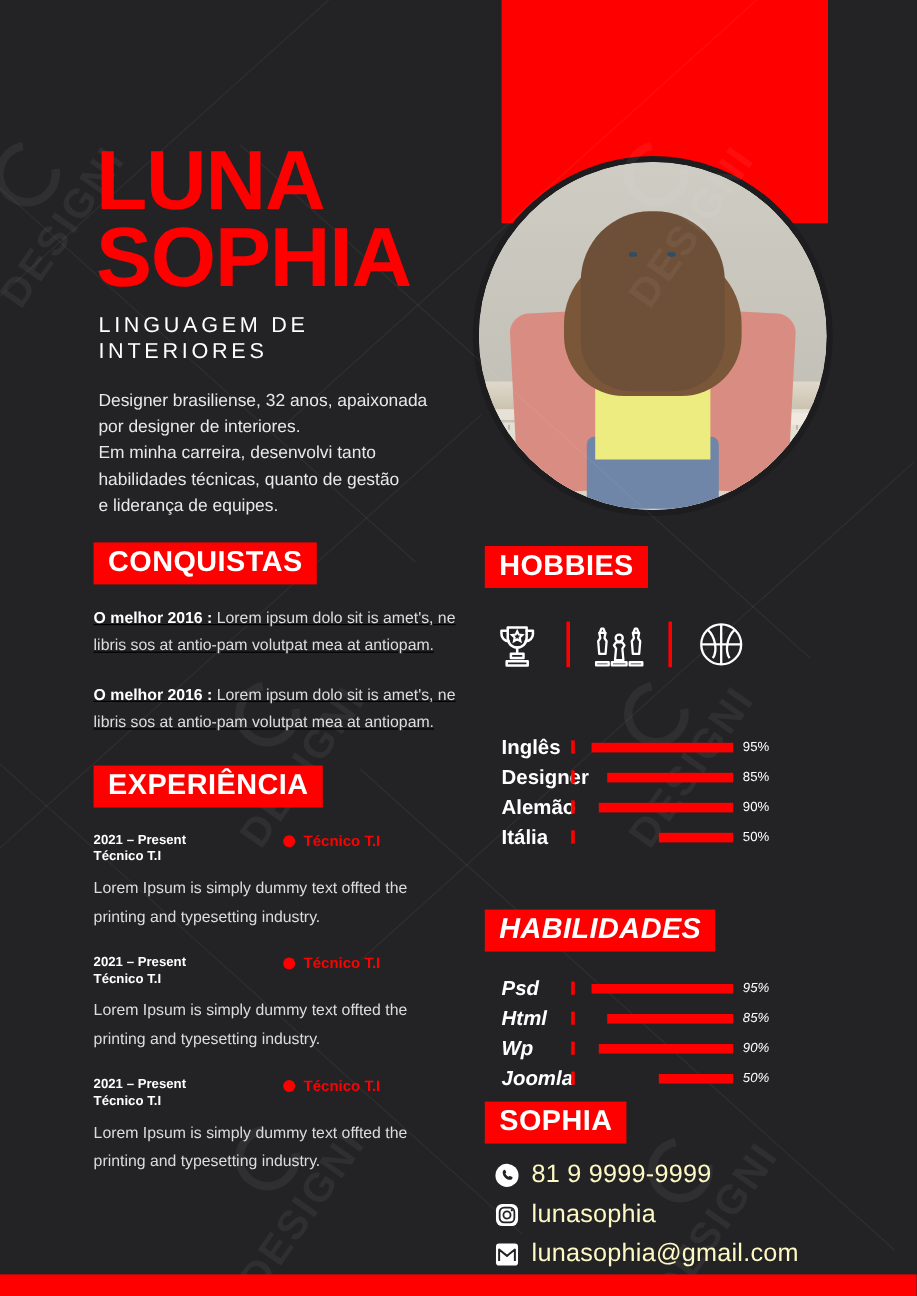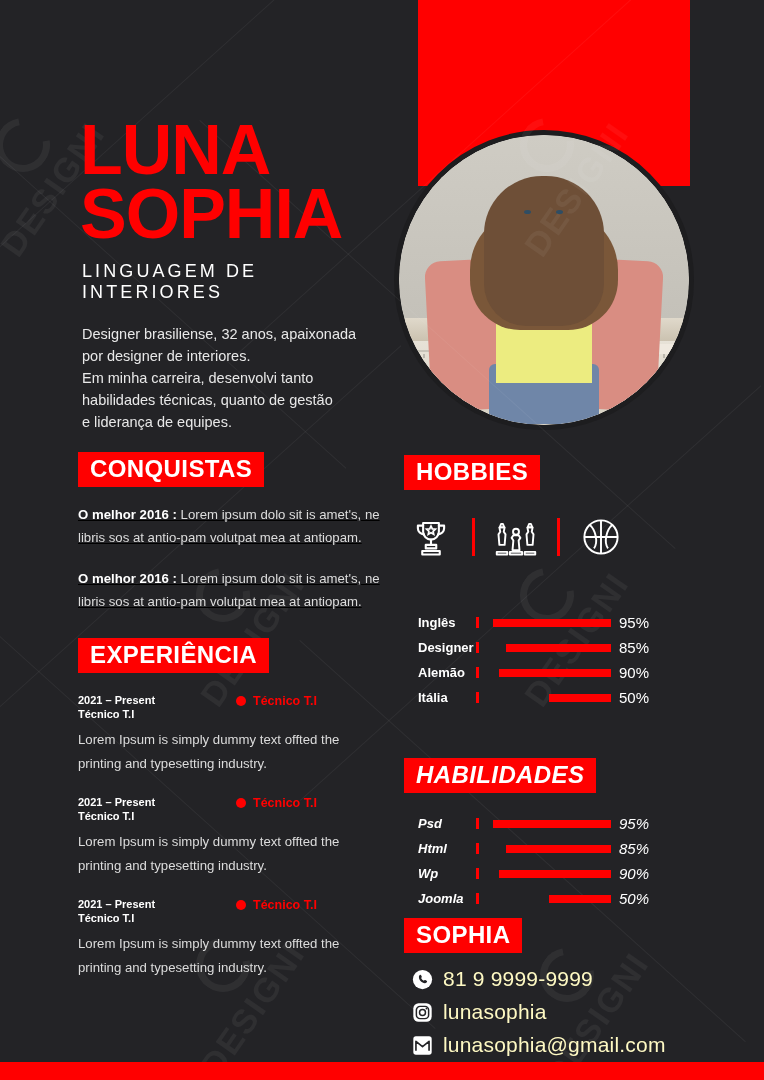--- a/index.html
+++ b/index.html
@@ -121,25 +121,25 @@
   
   .sec-hob{position:absolute;left:404px;top:455px;z-index:6;}
   .hobbies{display:flex;align-items:center;gap:20px;margin-top:26px;padding-left:6px;}
   .hsep{width:3px;height:38px;background:#ff0000;}
   .hicon{width:42px;height:42px;}
 
   .sec-lang{position:absolute;left:404px;top:592px;width:300px;z-index:6;}
   .sec-skill{position:absolute;left:404px;top:758px;width:300px;z-index:6;font-style:italic;}
   .bars{margin-top:18px;}
   .bar-row{display:flex;align-items:center;height:25px;}
-  .bar-label{color:#fff;font-weight:700;font-size:13px;width:72px;flex:0 0 72px;padding-left:14px;box-sizing:border-box;}
+  .bar-label{color:#fff;font-weight:700;font-size:17px;width:72px;flex:0 0 72px;padding-left:14px;box-sizing:border-box;}
   .bar-tick{width:3px;height:11px;background:#ff0000;flex:0 0 3px;}
   .bar-track{flex:0 0 124px;width:124px;height:100%;position:relative;margin-left:8px;}
   .bar-fill{position:absolute;right:0;top:50%;transform:translateY(-50%);height:8px;background:#ff0000;}
-  .bar-pct{color:#fff;font-size:15px;margin-left:8px;}
+  .bar-pct{color:#fff;font-size:11px;margin-left:8px;}
 
   .sec-dados{position:absolute;left:404px;top:918px;width:310px;z-index:6;}
   .contacts{margin-top:14px;padding-left:8px;}
   .crow{display:flex;align-items:center;gap:10px;margin-top:9px;}
   .cico{width:21px;height:21px;flex:0 0 21px;}
   .ctxt{color:#fef9c3;font-size:21px;letter-spacing:.2px;}
 
   .bottombar{position:absolute;left:0;bottom:0;width:764px;height:18px;background:#ff0000;z-index:7;}
 </style>
 </head>

